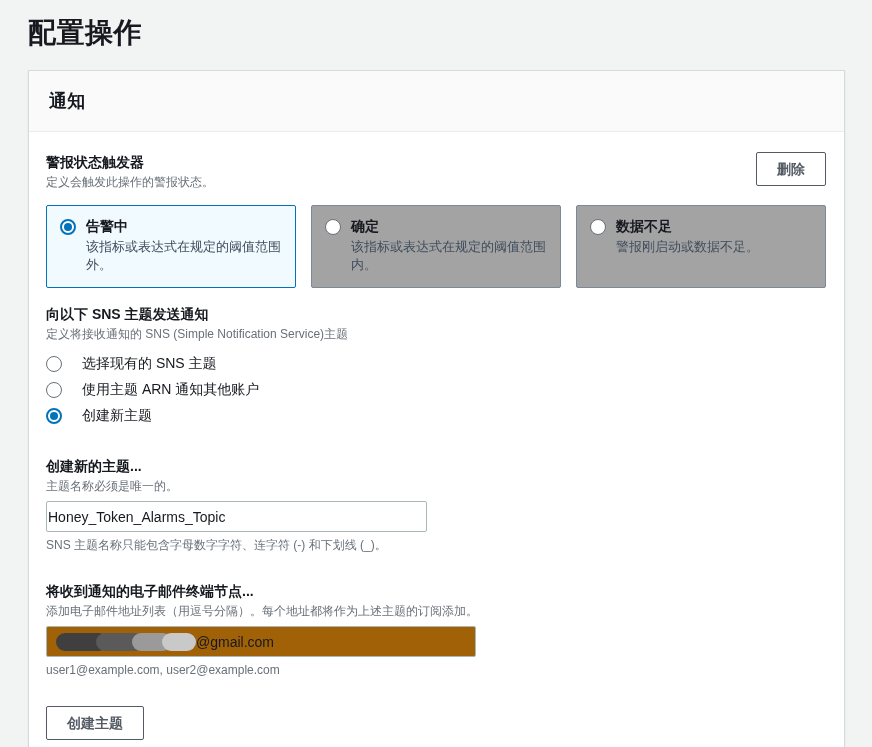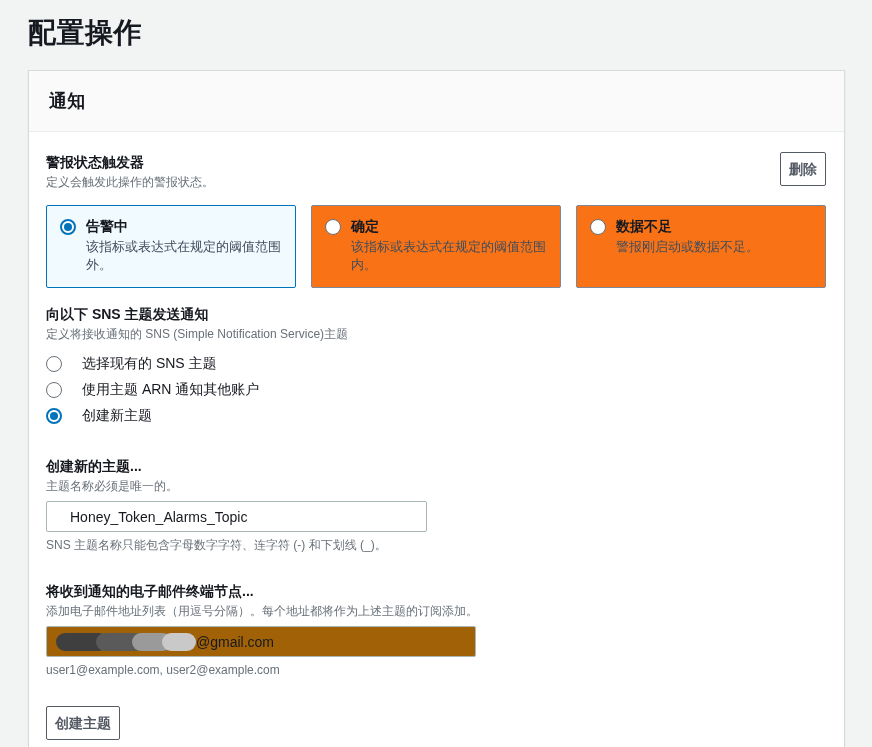--- a/index.html
+++ b/index.html
@@ -40,32 +40,32 @@
 
   .trigger-head { display: flex; justify-content: space-between; align-items: flex-start; }
 
   .btn {
     display: inline-block;
     background: #ffffff;
     border: 1px solid #545b64;
     border-radius: 2px;
     color: #545b64;
     font-size: 14px; font-weight: 700;
-    padding: 6px 8px;
+    padding: 6px 20px;
     line-height: 20px;
     cursor: pointer;
     font-family: inherit;
   }
 
   .tiles { display: flex; gap: 15px; margin-top: 15px; }
   .tile {
     flex: 1 1 0;
     border: 1px solid #7d8998;
     border-radius: 2px;
-    background: #f97316;
+    background: #a3a3a3;
     padding: 11px 13px 13px 13px;
     display: flex; gap: 10px;
     min-height: 76px;
     cursor: pointer;
   }
   .tile.selected {
     border: 1px solid #0073bb;
     background: #f1faff;
   }
   .tile-texts { flex: 1; }
@@ -103,21 +103,21 @@
   }
 
   .form-group { margin-top: 28px; }
   .text-input {
     margin-top: 7px;
     width: 381px; height: 31px;
     border: 1px solid #aab7b8;
     border-radius: 2px;
     background: #ffffff;
     font-size: 14px; color: #16191f;
-    padding: 0 23px;
+    padding: 0 1px;
     font-family: inherit;
     display: block;
   }
   .constraint { font-size: 12px; color: #687078; margin-top: 5px; line-height: 16px; }
 
   .fake-input {
     margin-top: 7px;
     width: 430px; height: 31px;
     border: 1px solid #aab7b8;
     border-radius: 2px;

